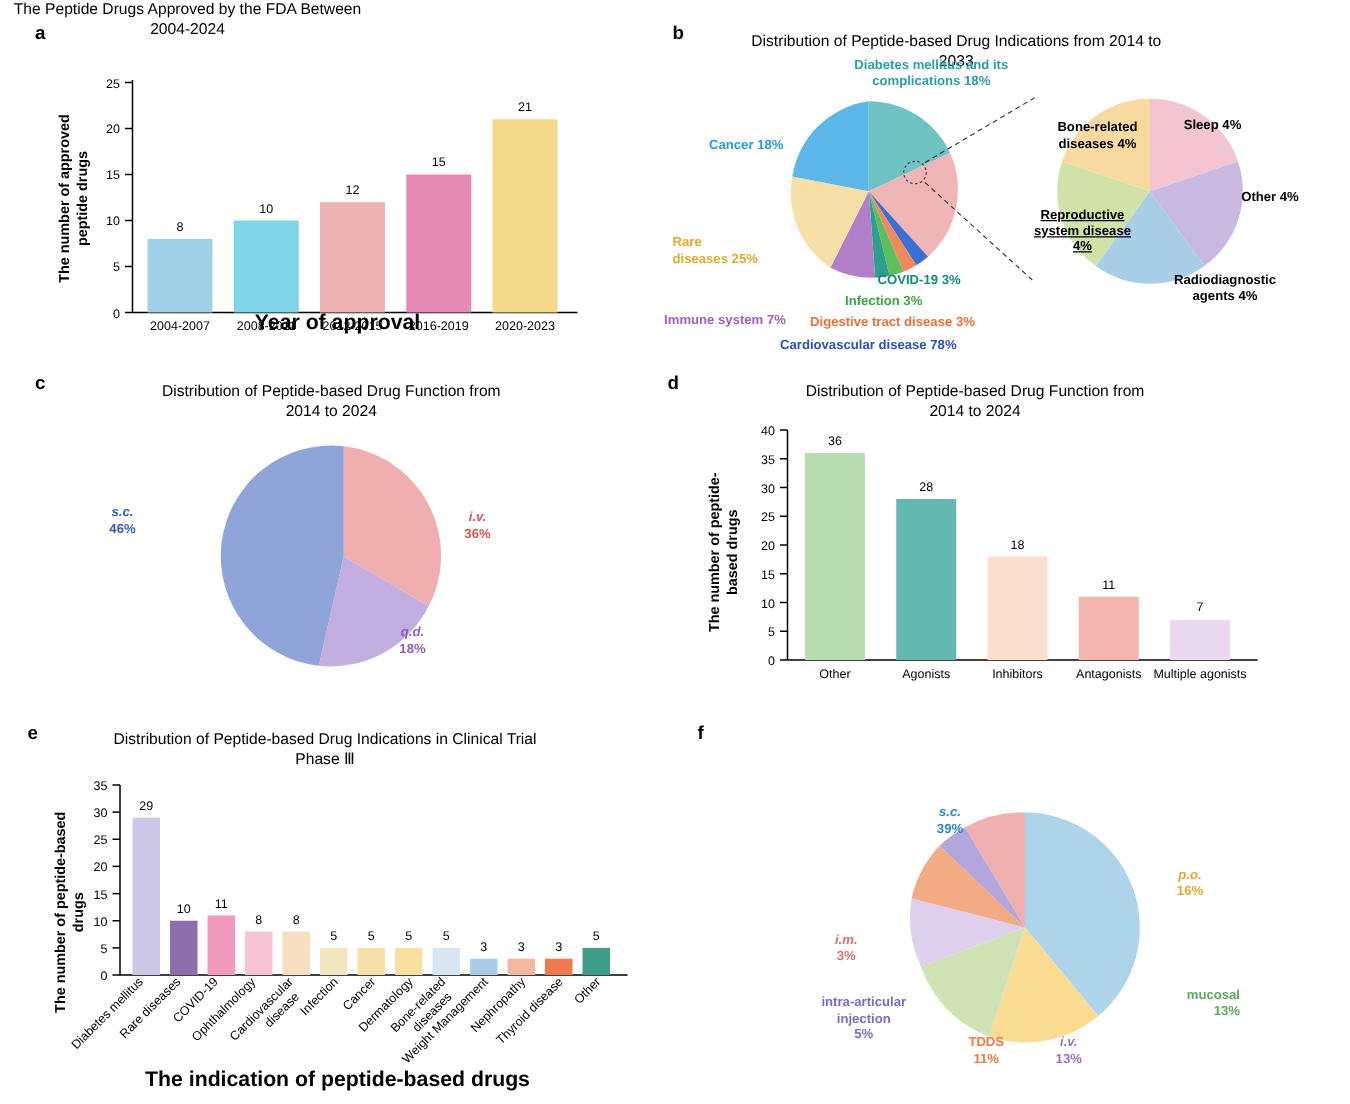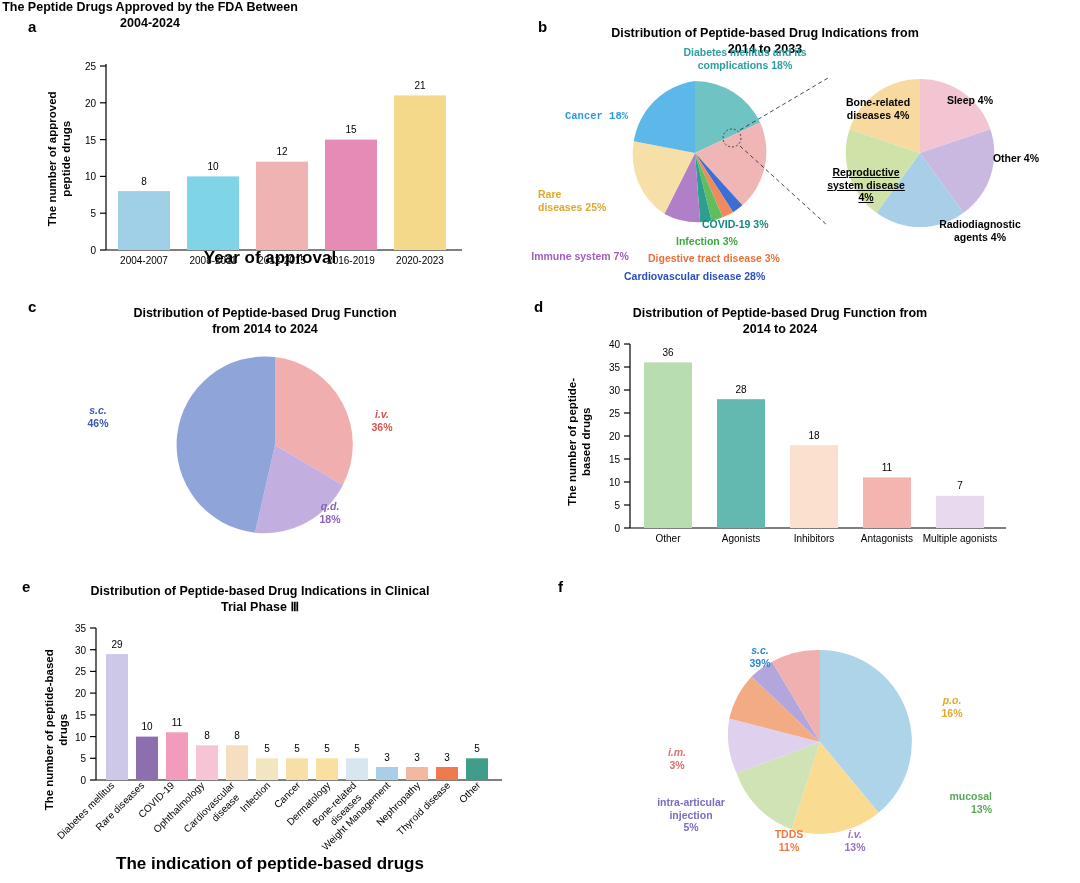--- a/index.html
+++ b/index.html
@@ -20,21 +20,21 @@
   }
   .panel-letter {
     position: absolute;
     font-weight: bold;
     font-size: 15px;
     color: #000;
   }
   .title {
     text-align: center;
     font-size: 12.5px;
-    font-weight: bold;
+    font-weight: normal;
     line-height: 1.25;
     color: #000;
   }
   .axis-label {
     font-size: 17px;
     font-weight: bold;
     text-align: center;
     color: #000;
   }
   .y-axis-label {
@@ -156,24 +156,24 @@
 
       <path d="M400,95 L443.50,154.87 A74,74 0 0,1 356.50,154.87 Z" fill="#a9cfe8"></path>
 
       <path d="M400,95 L356.50,154.87 A74,74 0 0,1 329.62,71.13 Z" fill="#cfe3a8"></path>
 
       <path d="M400,95 L329.62,71.13 A74,74 0 0,1 400,21 Z" fill="#f8d9a0"></path>
     </g>
   </svg>
 
   <div class="pie-label" style="left:150px; top:46px; width:150px; color:#2e9e9e; text-align:center;">Diabetes mellitus and its complications 18%</div>
-  <div class="pie-label" style="left:18px; top:110px; width:90px; color:#2a9ae0; text-align:right;font-family:Liberation Mono, monospace;">Cancer 18%</div>
+  <div class="pie-label" style="left:32px; top:110px; width:90px; color:#2a9ae0; text-align:center;">Cancer 18%</div>
   <div class="pie-label" style="left:18px; top:188px; width:70px; color:#e0a82e; text-align:left;">Rare diseases 25%</div>
   <div class="pie-label" style="left:0px; top:250px; width:120px; color:#a05fc0; text-align:center;">Immune system 7%</div>
-  <div class="pie-label" style="left:104px; top:270px; width:200px; color:#2a4fc0; text-align:left;">Cardiovascular disease 28%</div>
+  <div class="pie-label" style="left:104px; top:270px; width:200px; color:#2a4fc0; text-align:left;">Cardiovascular disease 78%</div>
   <div class="pie-label" style="left:128px; top:252px; width:190px; color:#e8703a; text-align:left;">Digestive tract disease 3%</div>
   <div class="pie-label" style="left:156px; top:235px; width:150px; color:#3da83d; text-align:left;">Infection 3%</div>
   <div class="pie-label" style="left:182px; top:218px; width:120px; color:#138a7a; text-align:left;">COVID-19 3%</div>
 
   <div class="pie-label" style="left:313px; top:96px; width:90px; color:#000; text-align:center;">Bone-related diseases 4%</div>
   <div class="pie-label" style="left:420px; top:94px; width:60px; color:#000; text-align:center;">Sleep 4%</div>
   <div class="pie-label" style="left:466px; top:152px; width:60px; color:#000; text-align:center;">Other 4%</div>
   <div class="pie-label" style="left:410px; top:218px; width:100px; color:#000; text-align:center;">Radiodiagnostic agents 4%</div>
   <div class="pie-label" style="left:300px; top:166px; width:92px; color:#000; text-align:center;text-decoration:underline;">Reproductive system disease 4%</div>
 </div>

